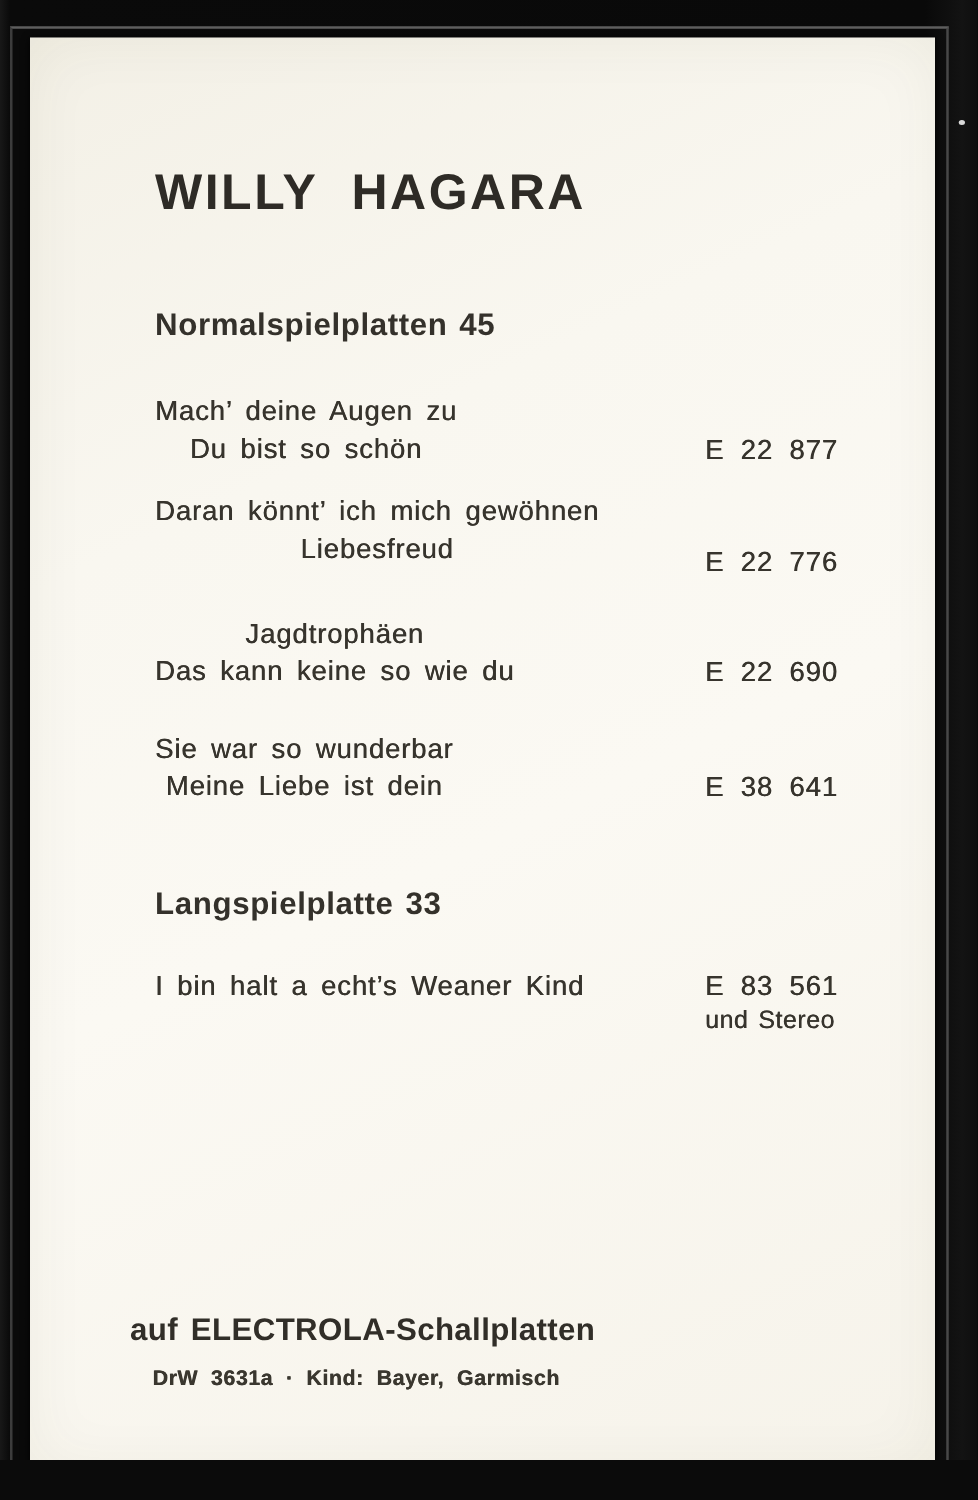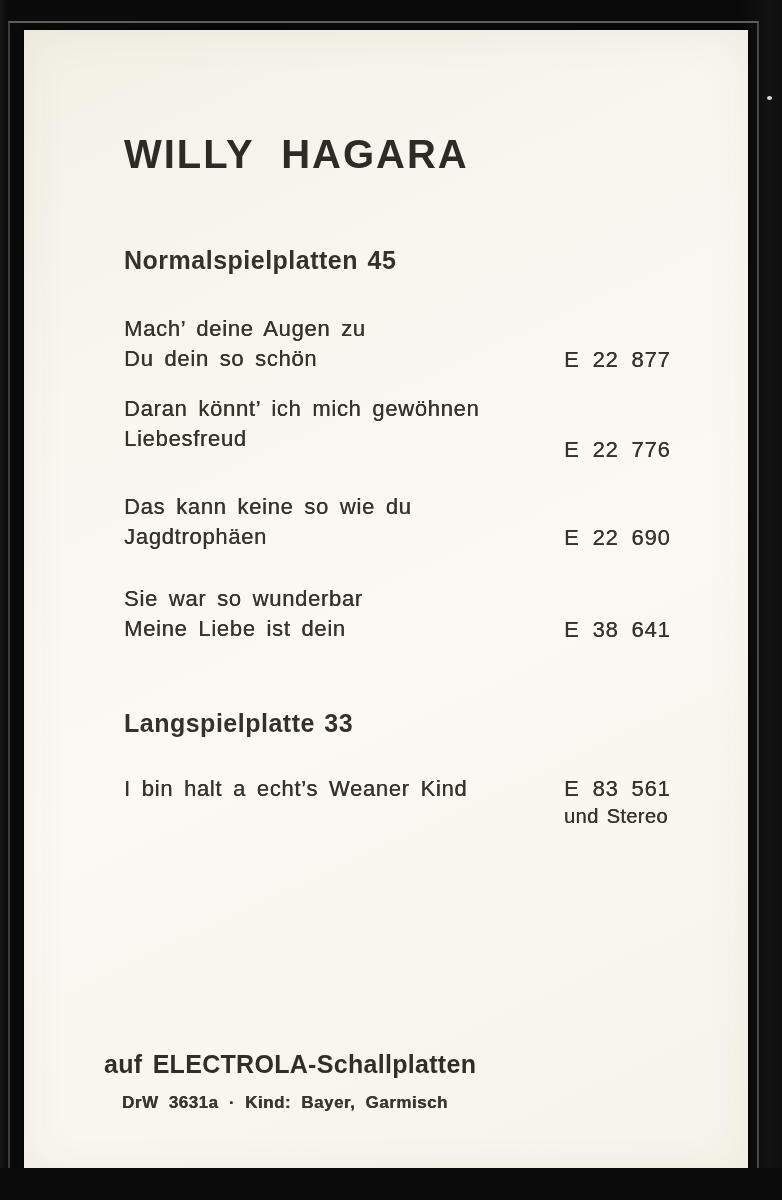--- a/index.html
+++ b/index.html
@@ -30,21 +30,21 @@
     border-radius: 50%;
   }
   .card {
     position: absolute;
     left: 24px; top: 30px;
     width: 724px; height: 1147px;
     background: linear-gradient(155deg, #f3f0e6 0%, #f9f7f0 30%, #fbf9f3 55%, #f6f3ea 100%);
     box-shadow: inset 0 0 50px rgba(70, 60, 25, 0.06), 0 0 6px rgba(0,0,0,0.9);
     color: #37342d;
   }
-  .print { text-shadow: 0.35px 0 0 currentColor; }
+  .print { text-shadow: 0.35px 0 0 currentColor; text-align: center; }
   .artist {
     position: absolute; left: 100px; top: 104px;
     margin: 0;
     font-size: 40px; font-weight: 700;
     letter-spacing: 2px; word-spacing: 14px;
     line-height: 1;
     color: #2e2b26;
   }
   .heading {
     position: absolute; left: 100px;
@@ -109,33 +109,33 @@
   <div class="speck"></div>
 
   <div class="card">
 
     <h1 class="artist">WILLY HAGARA</h1>
 
     <h2 class="heading h-singles">Normalspielplatten 45</h2>
 
     <div class="entry print e1">
       <div>Mach’ deine Augen zu</div>
-      <div>Du dein so schön</div>
+      <div>Du bist so schön</div>
     </div>
     <div class="catalog print c1">E 22 877</div>
 
     <div class="entry print e2">
       <div>Daran könnt’ ich mich gewöhnen</div>
       <div>Liebesfreud</div>
     </div>
     <div class="catalog print c2">E 22 776</div>
 
     <div class="entry print e3">
+      <div>Jagdtrophäen</div>
       <div>Das kann keine so wie du</div>
-      <div>Jagdtrophäen</div>
     </div>
     <div class="catalog print c3">E 22 690</div>
 
     <div class="entry print e4">
       <div>Sie war so wunderbar</div>
       <div>Meine Liebe ist dein</div>
     </div>
     <div class="catalog print c4">E 38 641</div>
 
     <h2 class="heading h-lp">Langspielplatte 33</h2>

